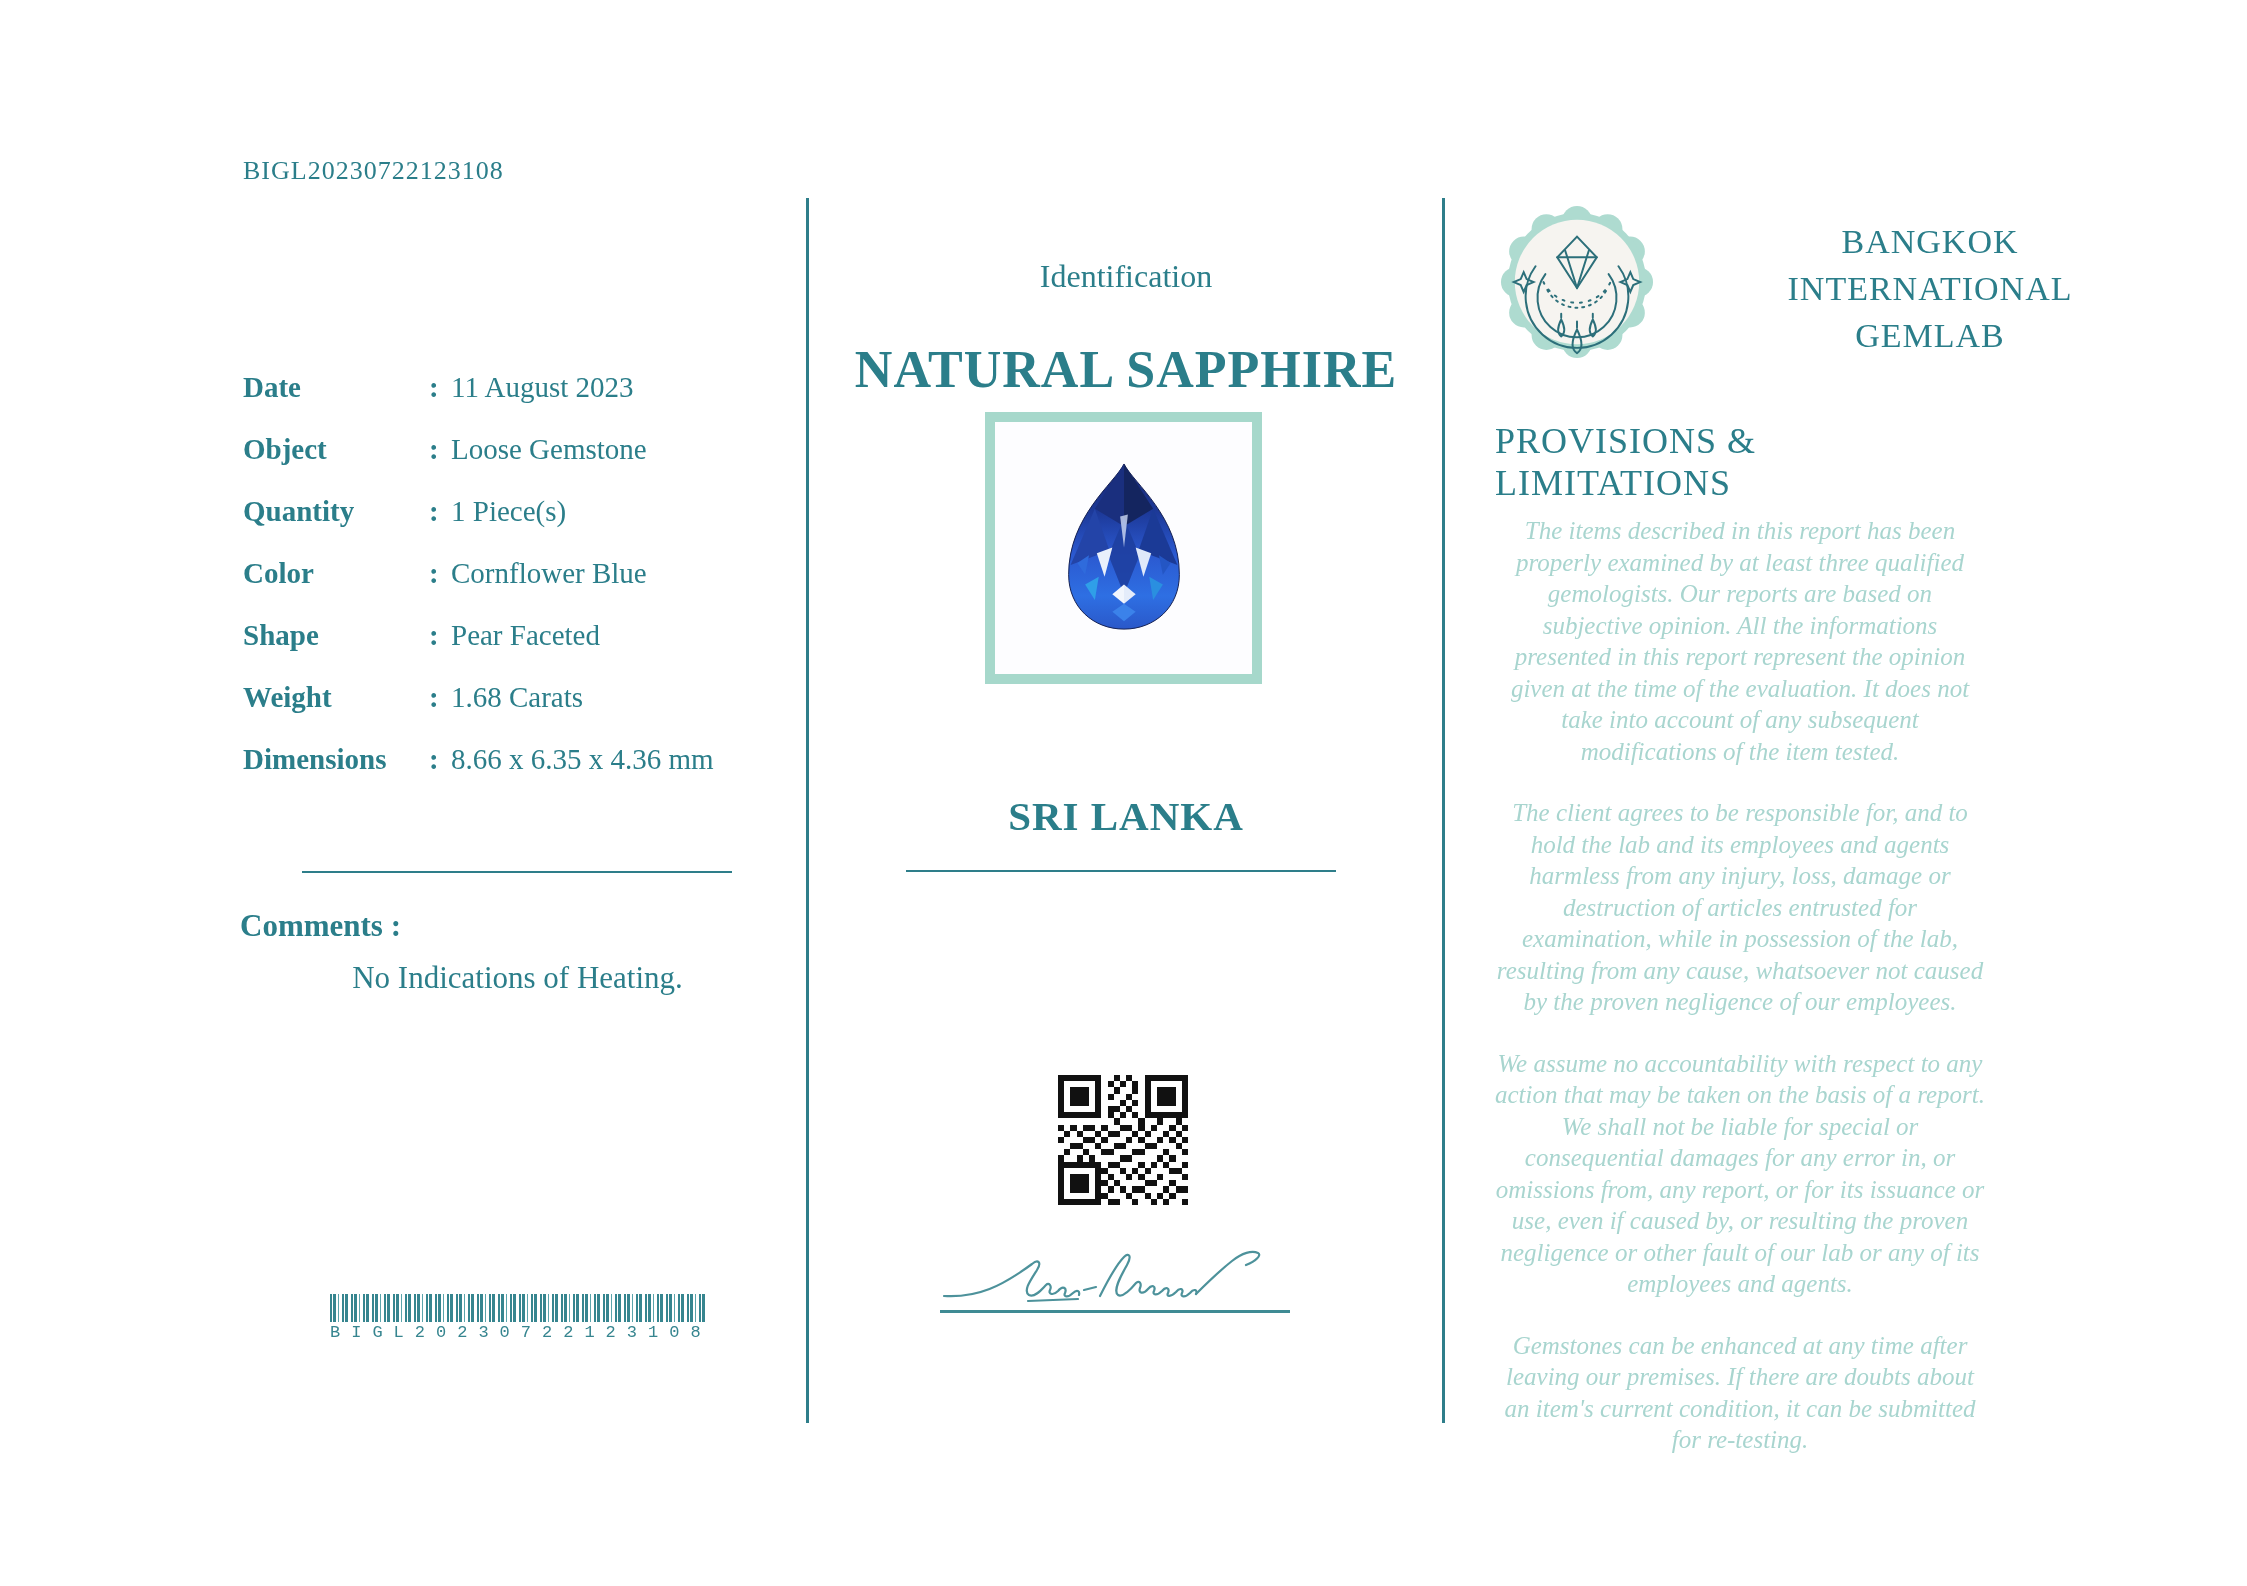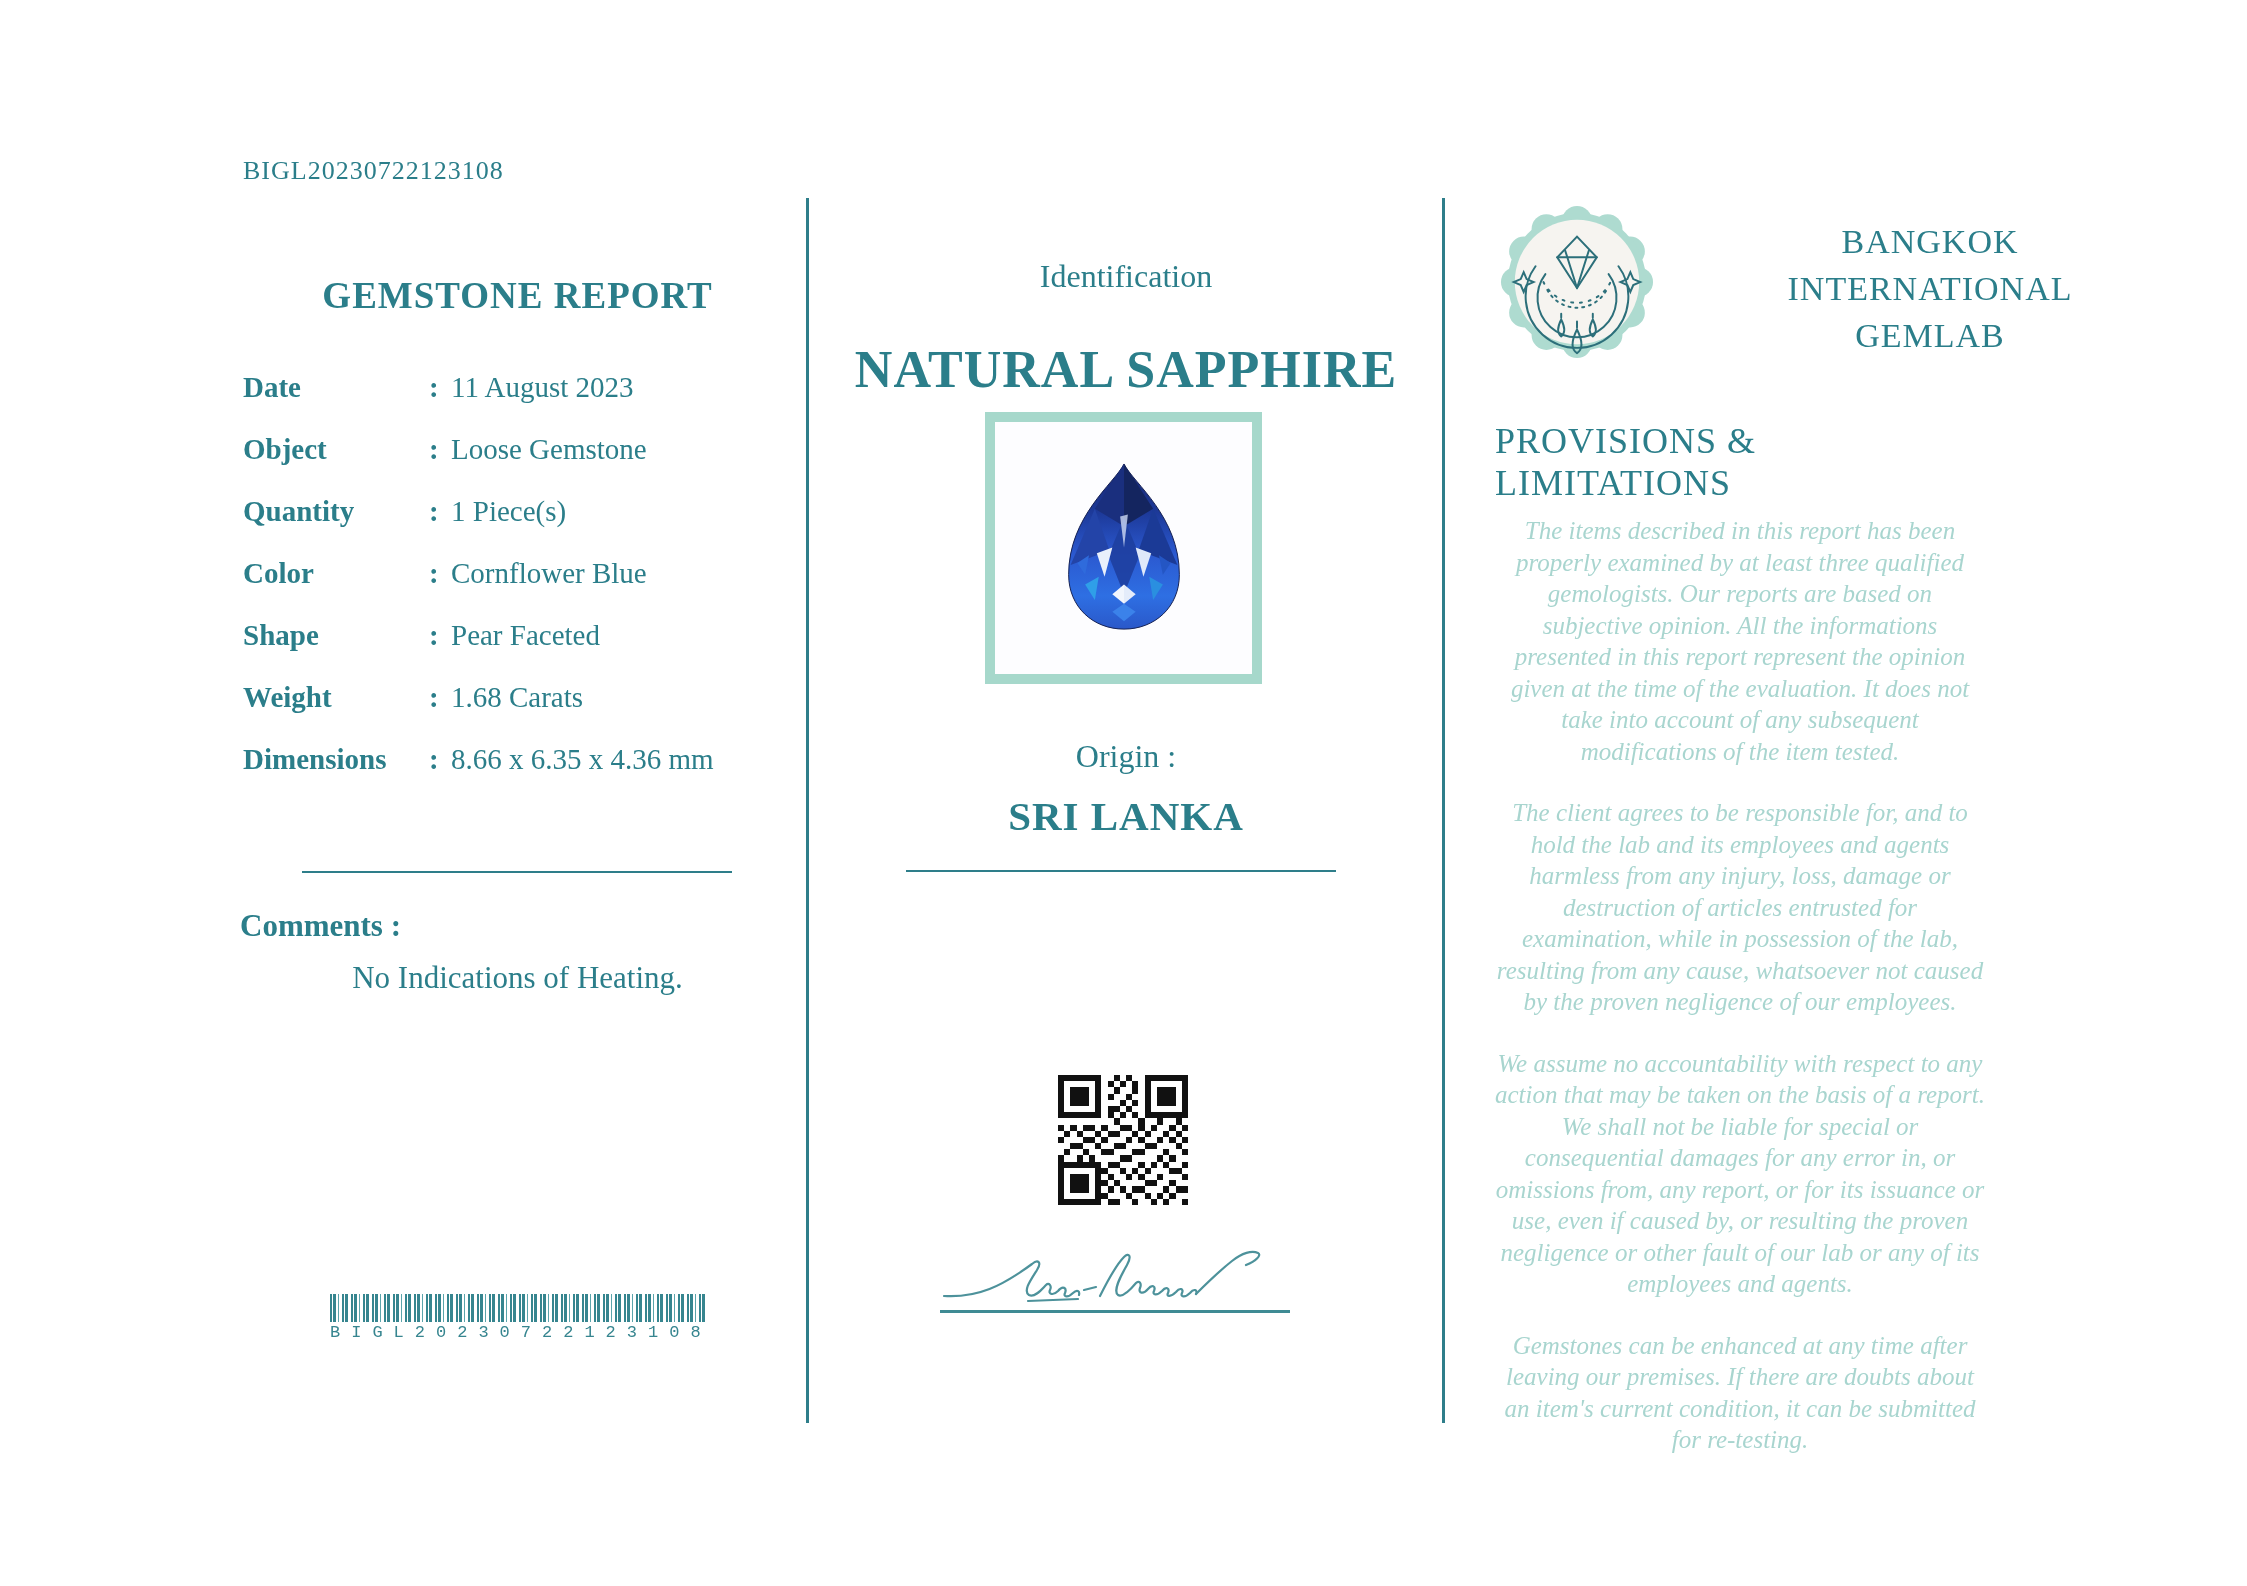--- a/index.html
+++ b/index.html
@@ -73,21 +73,20 @@
 </head>
 <body>
 
 <div class="page">
 
   <div class="vdivider" style="left:806px;"></div>
   <div class="vdivider" style="left:1442px;"></div>
 
   <div class="abs report-number">BIGL20230722123108</div>
 
-  <div class="abs panel-title">GEMSTONE REPORT</div>
 
   <div class="abs fields">
     <div class="field-row">
       <span class="field-label">Date</span>
       <span class="field-colon">:</span>
       <span class="field-value">11 August 2023</span>
     </div>
     <div class="field-row">
       <span class="field-label">Object</span>
       <span class="field-colon">:</span>
@@ -155,21 +154,20 @@
       <polygon points="58,140 70,130 70,150" fill="#f2f6fd"></polygon>
       <polygon points="82,140 70,130 70,150" fill="#e4ecfa"></polygon>
       <polygon points="30,130 44,122 40,146" fill="#2f9fe8"></polygon>
       <polygon points="110,130 96,122 100,146" fill="#2a8fe0"></polygon>
       <polygon points="58,158 70,150 82,158 70,168" fill="#3b82ea"></polygon>
       <polygon points="22,108 34,100 30,120" fill="#2f6bdc"></polygon>
       <polygon points="118,108 106,100 110,120" fill="#2456c4"></polygon>
     </svg>
   </div>
 
-  <div class="abs mid origin-label">Origin :</div>
   <div class="abs mid origin-value">SRI LANKA</div>
   <div class="hline origin-line"></div>
 
   <svg class="abs qr" viewBox="0 0 21 21" shape-rendering="crispEdges">
     <rect x="0" y="0" width="21" height="21" fill="#ffffff"></rect>
     <g fill="#111111">
       <rect x="0" y="0" width="7" height="7"></rect>
       <rect x="14" y="0" width="7" height="7"></rect>
       <rect x="0" y="14" width="7" height="7"></rect>
     </g>

